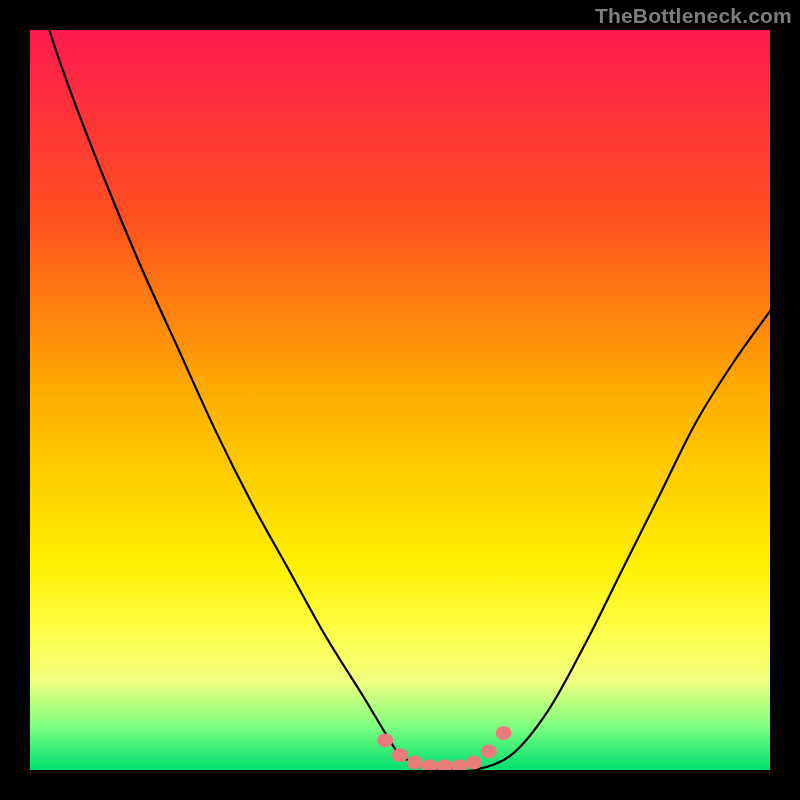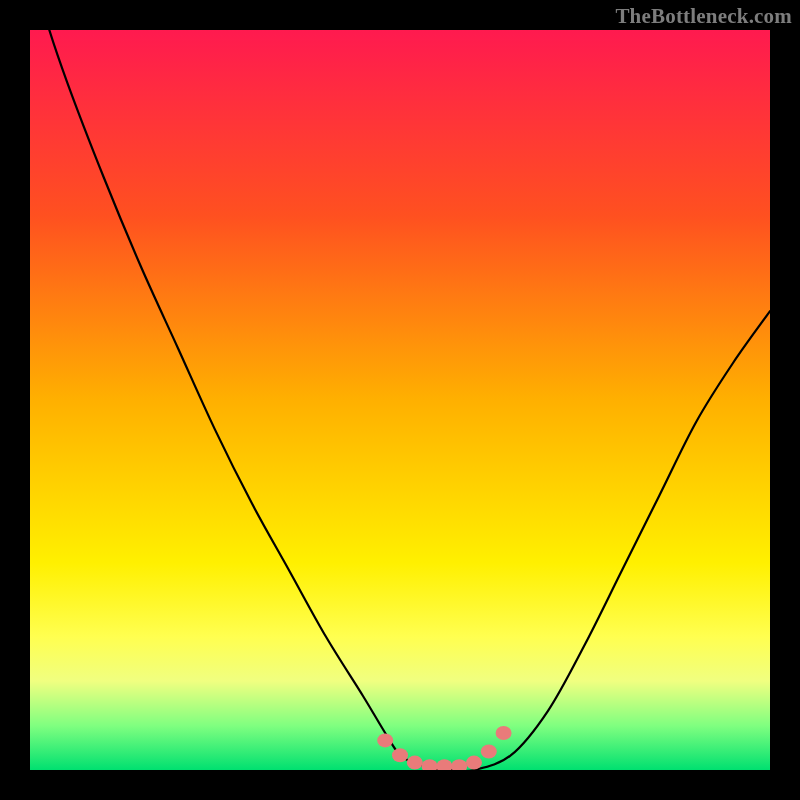--- a/index.html
+++ b/index.html
@@ -36,21 +36,21 @@
   .svg-layer {
     position: absolute;
     top: 0; left: 0;
     width: 740px;
     height: 740px;
   }
   .watermark {
     position: absolute;
     top: 4px;
     right: 8px;
-    font-family: Liberation Serif, serif;
+    font-family: Liberation Sans, sans-serif;
     font-size: 21px;
     font-weight: 600;
     color: #7d7d7d;
     letter-spacing: 0.2px;
   }
 </style>
 </head>
 <body>
 
 <div class="frame">

